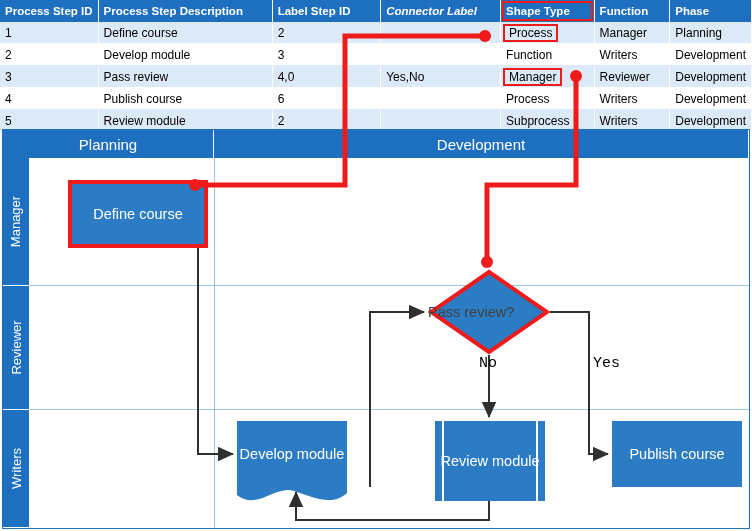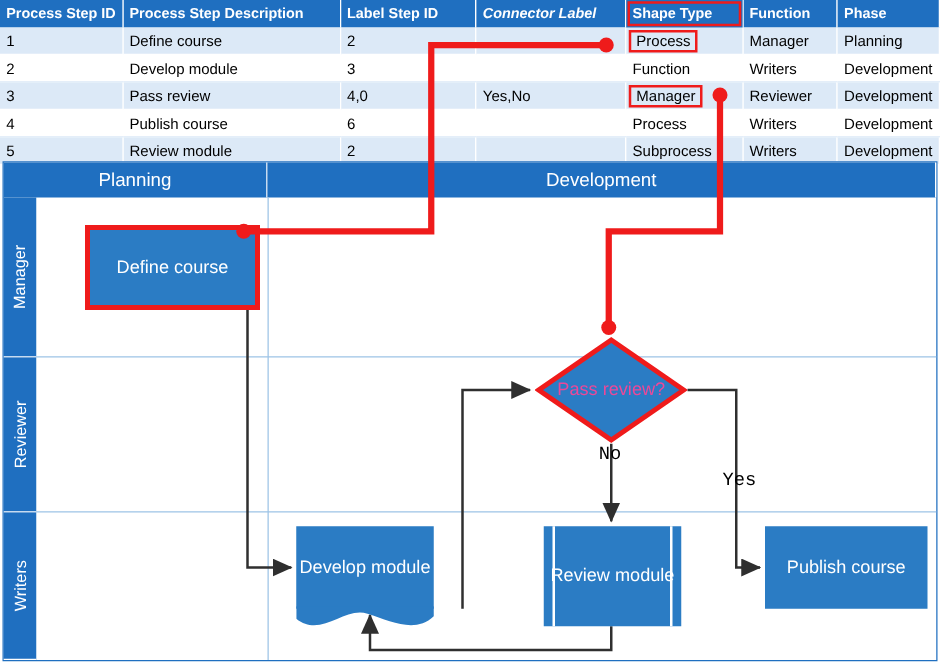--- a/index.html
+++ b/index.html
@@ -140,30 +140,30 @@
   .sh-review .bar-r{position:absolute;right:7px;top:0;width:2px;height:100%;background:#ffffff;}
   .sh-publish{
     left:612px;top:421px;width:130px;height:66px;
   }
 
   .sh-decision{
     position:absolute;left:428px;top:269px;width:122px;height:86px;
   }
   .sh-decision .dlabel{
     position:absolute;left:0;top:0;width:100%;height:100%;
-    display:flex;align-items:center;justify-content:center;
-    color:#ec4899;font-size:14.5px;text-align:center;line-height:1.15;
+    display:flex;align-items:center;
+    color:#404040;font-size:14.5px;text-align:center;line-height:1.15;
   }
 
   
   .conn-label{
     position:absolute;color:#000000;font-size:15px;font-family:Liberation Mono, monospace;
   }
   .lbl-no{ left:479px; top:355px; }
-  .lbl-yes{ left:578px; top:355px;margin-top:21px; }
+  .lbl-yes{ left:593px; top:355px; }
 
   
   svg.ovl{
     position:absolute;left:0;top:0;width:752px;height:531px;
     pointer-events:none;
   }
 </style>
 </head>
 <body>
 

